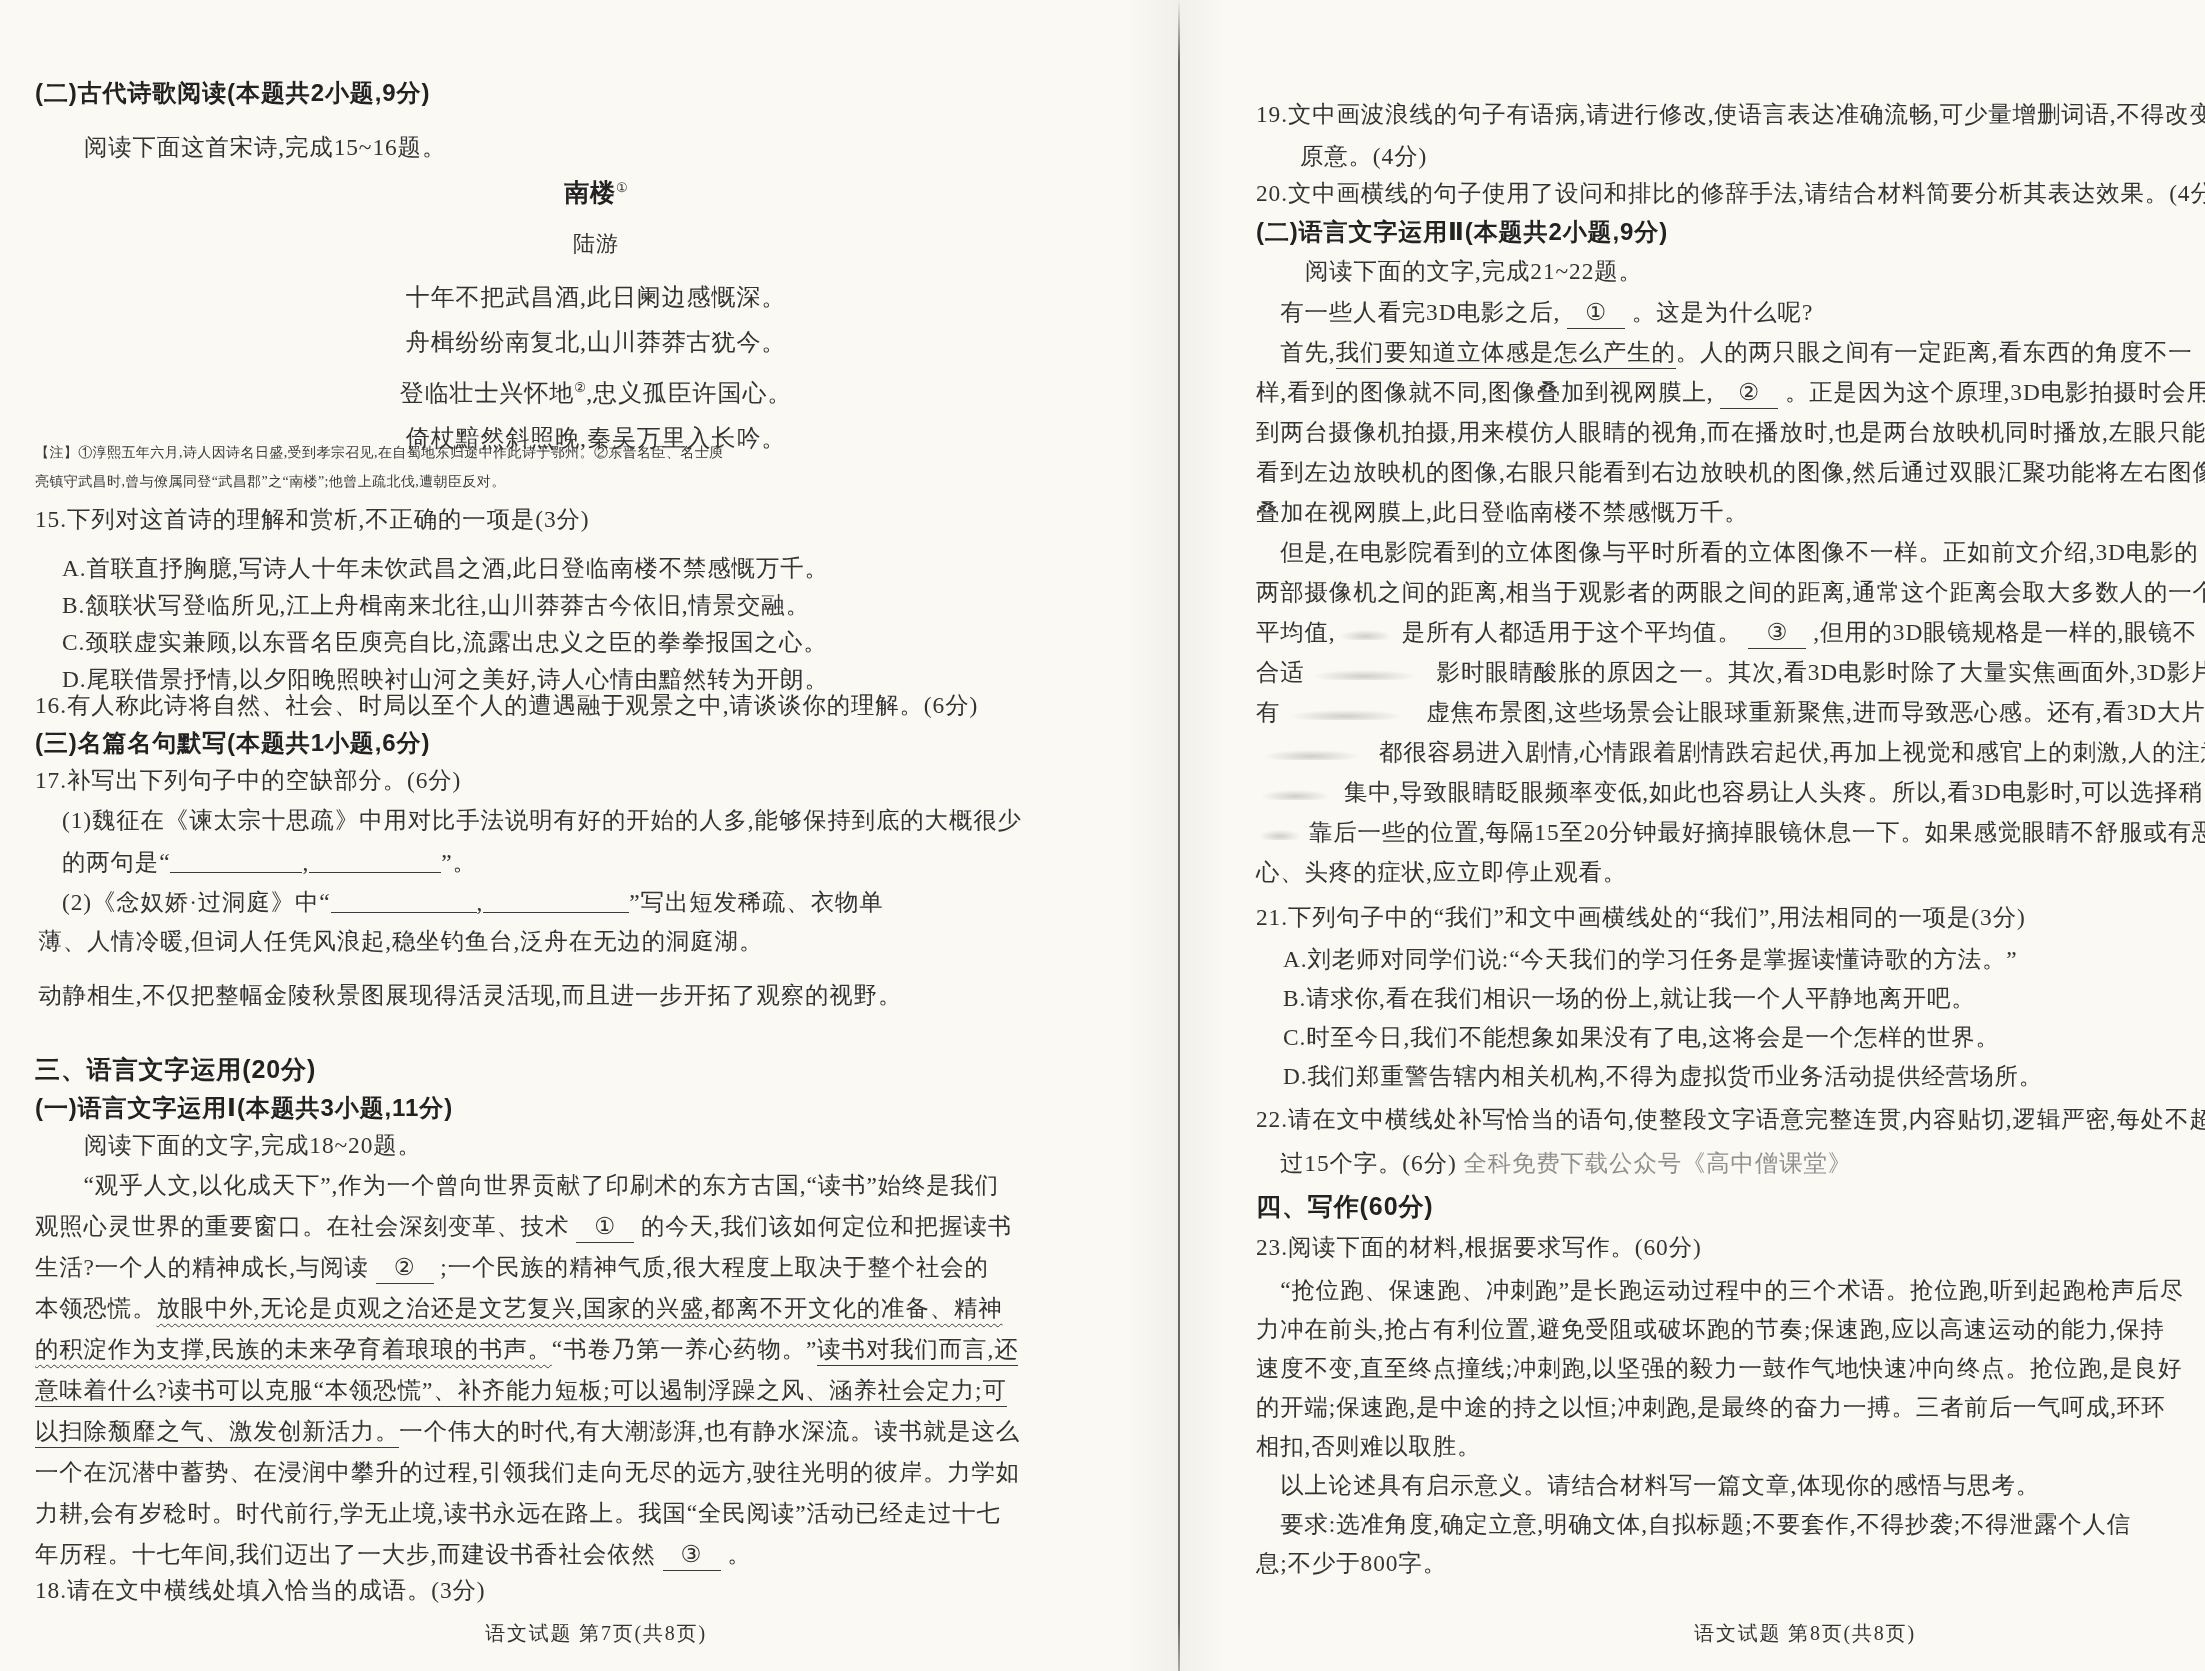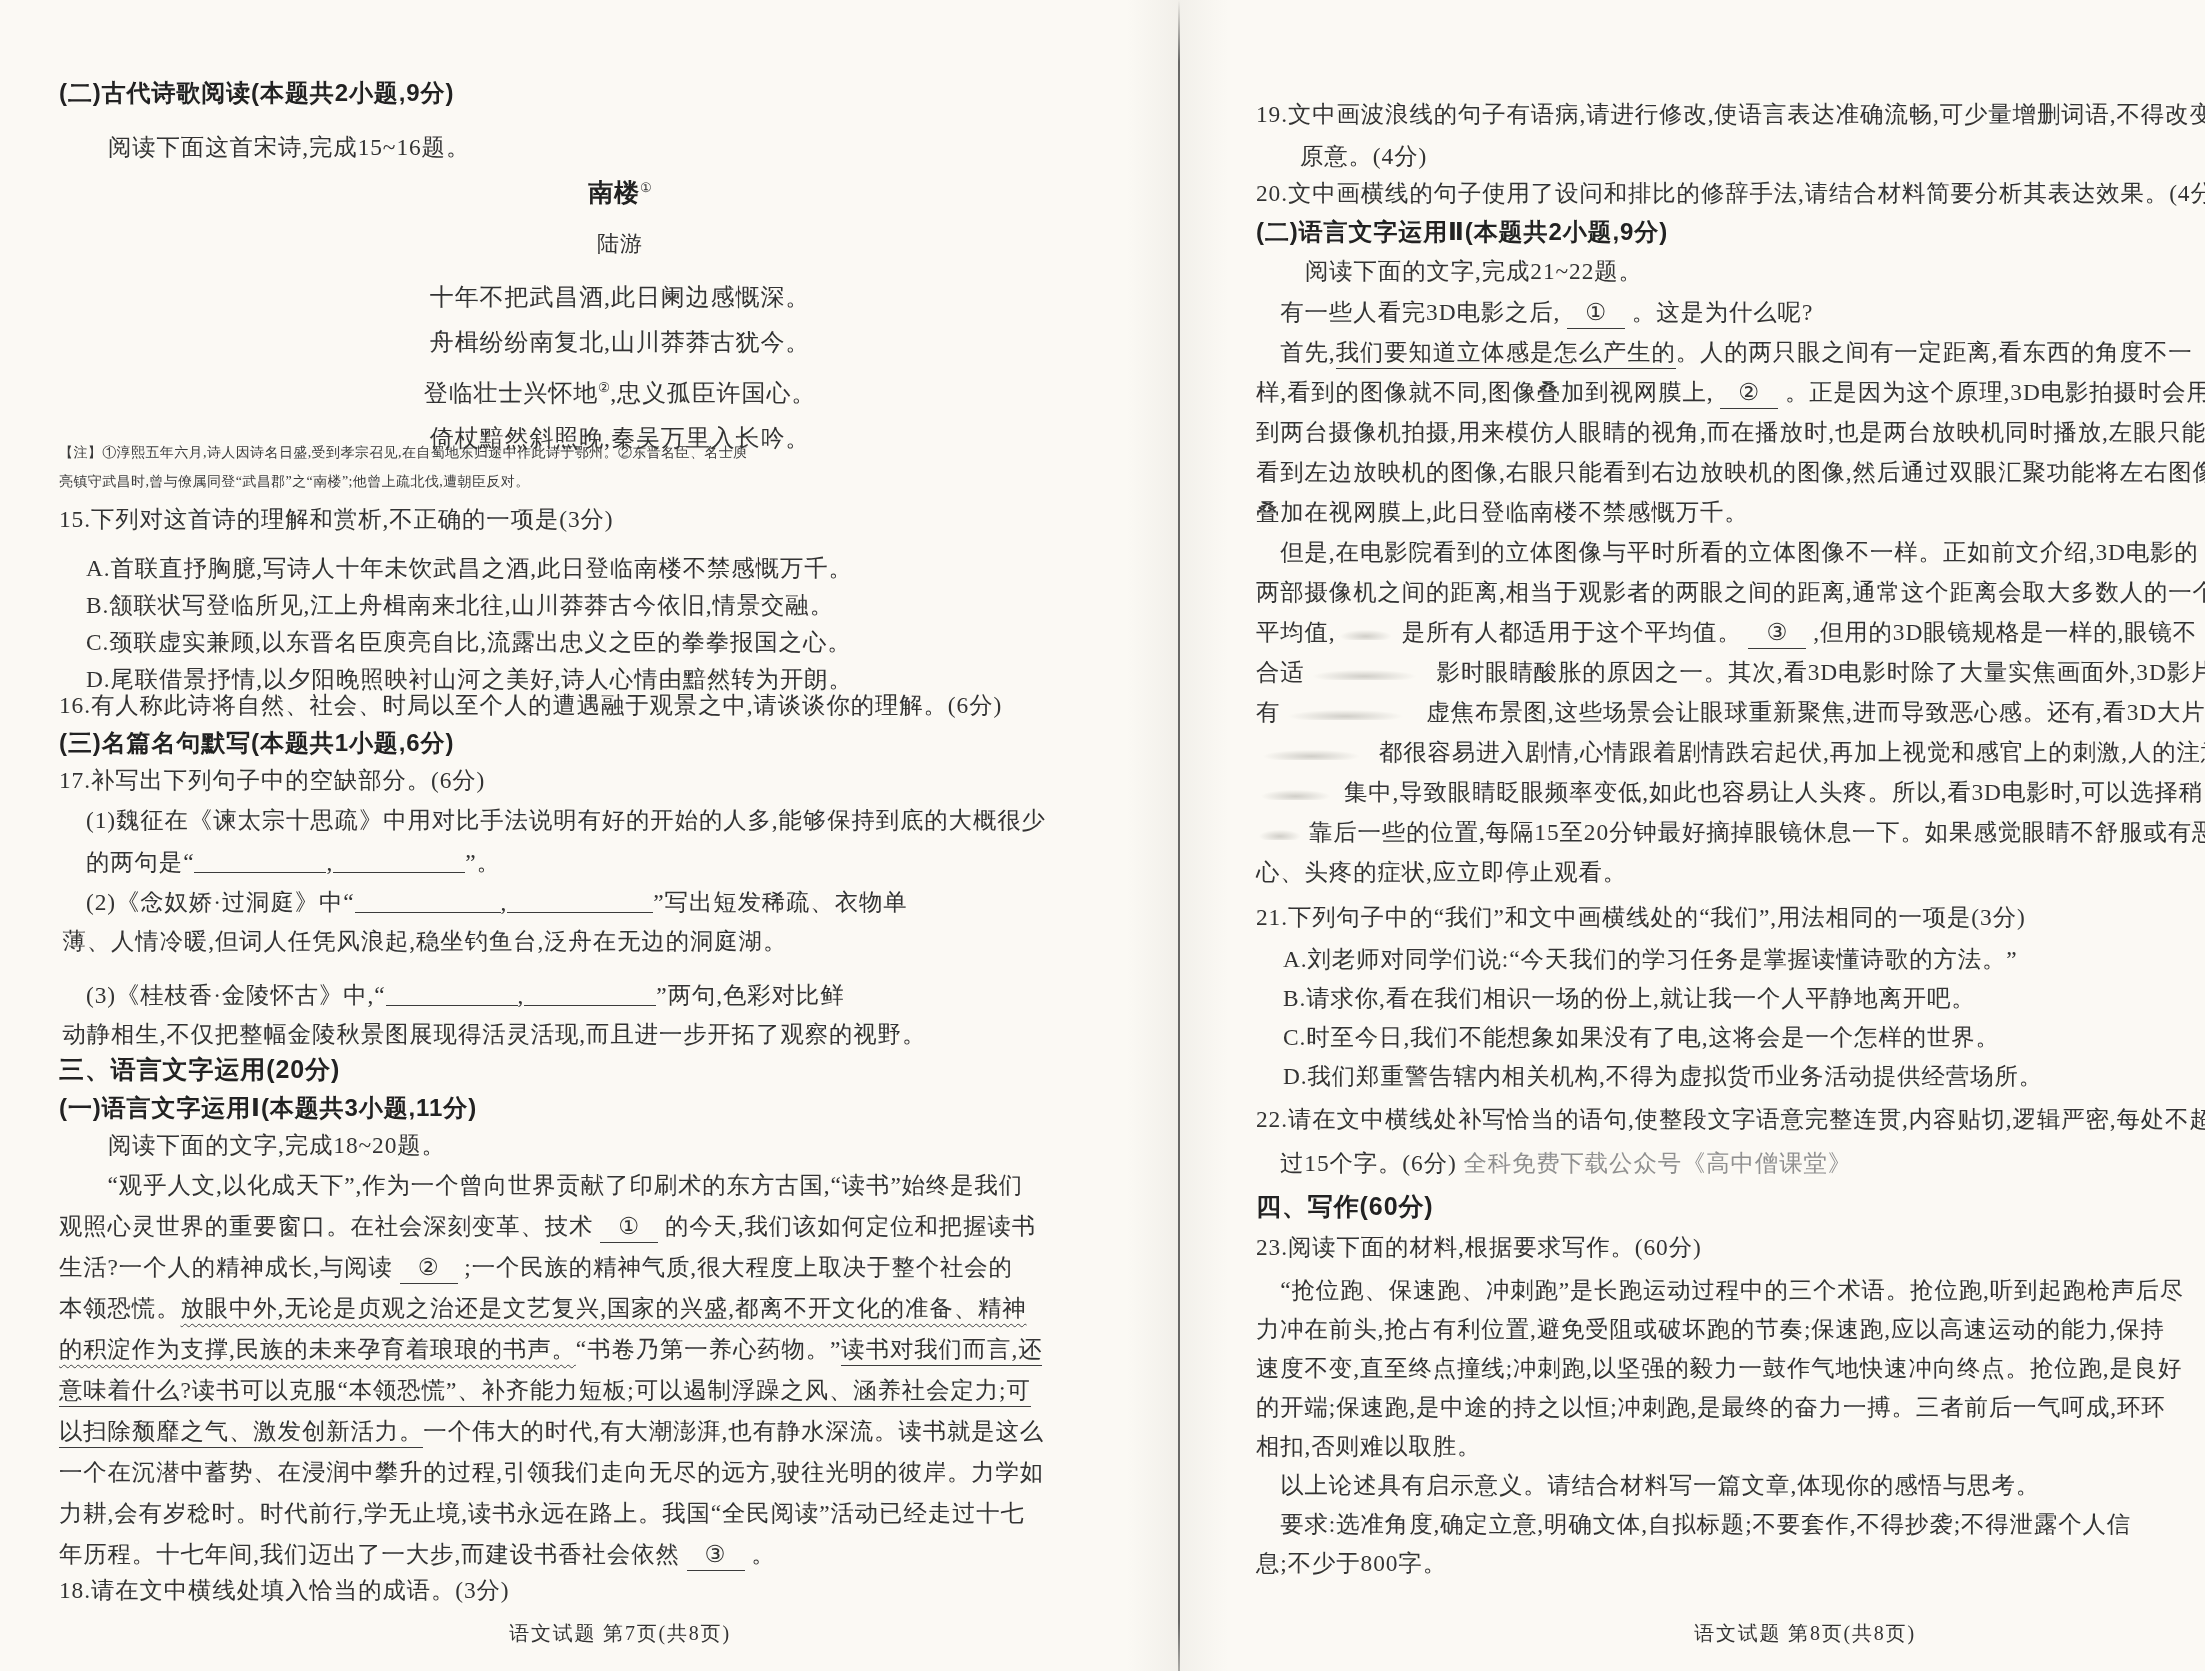--- a/index.html
+++ b/index.html
@@ -3,21 +3,21 @@
 <meta charset="utf-8">
 <style>
   html,body{margin:0;padding:0;}
   body{
     width:2369px;height:1672px;position:relative;overflow:hidden;
     background:#fbf9f4;
     font-family:"Liberation Serif","DejaVu Serif",serif;
     color:#333;font-size:23.4px;letter-spacing:0.9px;
   }
   .page{position:absolute;top:0;}
-  #page-left{left:59px;width:1122px;height:1612px;}
+  #page-left{left:35px;width:1122px;height:1612px;}
   #page-right{left:1256px;width:1098px;height:1672px;}
   .blk{position:absolute;left:0;right:0;}
   .tline{white-space:nowrap;}
   .sg-p{}
   .sg-u{border-bottom:1.8px solid #3c3c3c;padding-bottom:3.1px;}
   .sg-w{text-decoration-line:underline;text-decoration-style:wavy;text-decoration-thickness:1.3px;text-underline-offset:6.6px;text-decoration-color:#3c3c3c;}
   .sg-b{display:inline-block;min-width:51px;text-align:center;border-bottom:1.8px solid #3b3b3b;line-height:1.05;padding:0 3.5px 3.5px;}
   .sg-bl{display:inline-block;width:132px;height:1em;border-bottom:1.8px solid #3b3b3b;vertical-align:-0.12em;}
   .sg-g{display:inline-block;height:15px;vertical-align:baseline;
         background:radial-gradient(ellipse 55% 60% at 45% 75%, rgba(110,108,100,.30), rgba(110,108,100,0) 72%);}
@@ -95,21 +95,20 @@
   <div class="blk l-q17">17.补写出下列句子中的空缺部分。(6分)</div>
   <div class="blk l-17a">
       <div class="tline" style="padding-left: 27px;"><span class="sg-p">(1)魏征在《谏太宗十思疏》中用对比手法说明有好的开始的人多,能够保持到底的大概很少</span></div>
       <div class="tline" style="padding-left: 27px;"><span class="sg-p">的两句是“</span><span class="sg-bl" style="min-width: 132px; width: 132px;"></span><span class="sg-p">,</span><span class="sg-bl" style="min-width: 132px; width: 132px;"></span><span class="sg-p">”。</span></div>
     </div>
   <div class="blk l-17b">
       <div class="tline" style="padding-left: 27px;"><span class="sg-p">(2)《念奴娇·过洞庭》中“</span><span class="sg-bl" style="min-width: 146px; width: 146px;"></span><span class="sg-p">,</span><span class="sg-bl" style="min-width: 146px; width: 146px;"></span><span class="sg-p">”写出短发稀疏、衣物单</span></div>
       <div class="tline" style="padding-left: 3.5px;"><span class="sg-p">薄、人情冷暖,但词人任凭风浪起,稳坐钓鱼台,泛舟在无边的洞庭湖。</span></div>
     </div>
   <div class="blk l-17c">
-      <div class="tline" style="padding-left: 27px;"><span class="sg-p">(3)《桂枝香·金陵怀古》中,“</span><span class="sg-bl" style="min-width: 132px; width: 132px;"></span><span class="sg-p">,</span><span class="sg-bl" style="min-width: 132px; width: 132px;"></span><span class="sg-p">”两句,色彩对比鲜</span></div>
       <div class="tline" style="padding-left: 3.5px;"><span class="sg-p">动静相生,不仅把整幅金陵秋景图展现得活灵活现,而且进一步开拓了观察的视野。</span></div>
     </div>
 
   <div class="blk l-h30 bold-h h-lg">三、语言文字运用(20分)</div>
   <div class="blk l-h31 bold-h h-md">(一)语言文字运用Ⅰ(本题共3小题,11分)</div>
   <div class="blk l-i18 indent2">阅读下面的文字,完成18~20题。</div>
   <div class="blk l-pass">
       <div class="tline"><span class="sg-p">　　“观乎人文,以化成天下”,作为一个曾向世界贡献了印刷术的东方古国,“读书”始终是我们</span></div>
       <div class="tline"><span class="sg-p">观照心灵世界的重要窗口。在社会深刻变革、技术 </span><span class="sg-b">①</span><span class="sg-p"> 的今天,我们该如何定位和把握读书</span></div>
       <div class="tline"><span class="sg-p">生活?一个人的精神成长,与阅读 </span><span class="sg-b">②</span><span class="sg-p"> ;一个民族的精神气质,很大程度上取决于整个社会的</span></div>

